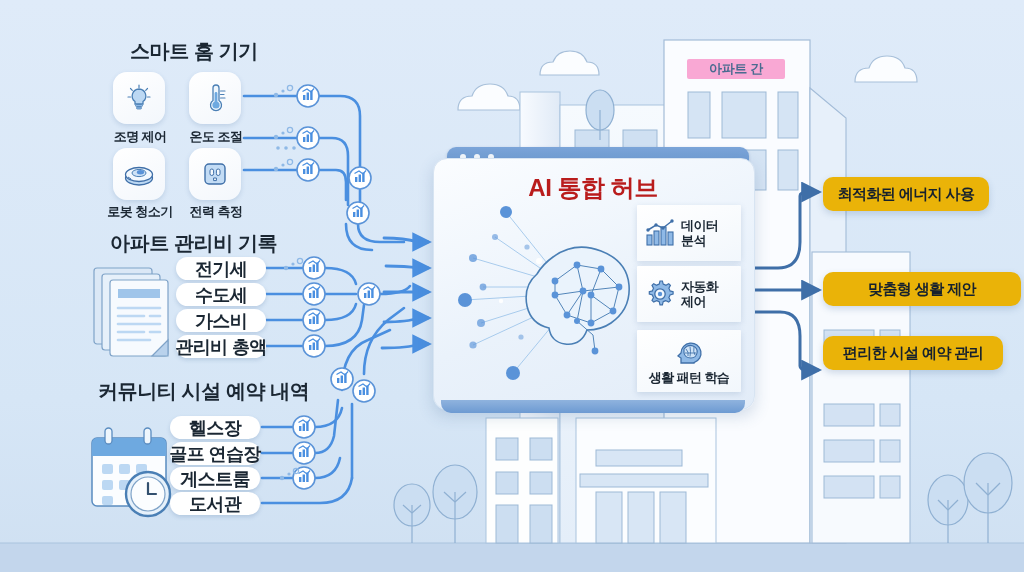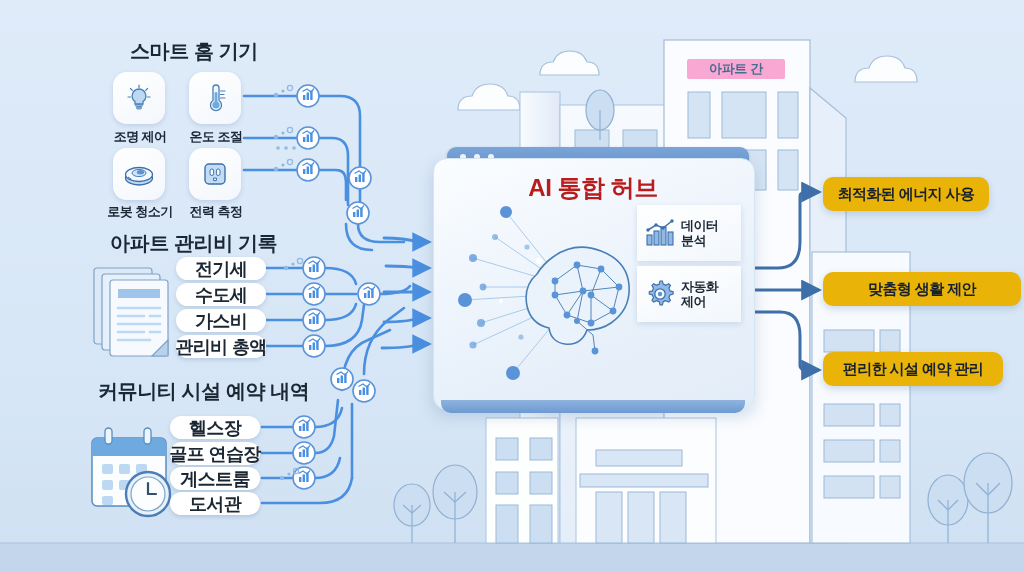--- a/index.html
+++ b/index.html
@@ -95,21 +95,21 @@
   
   .out-box{
     position:absolute;height:34px;border-radius:10px;background:#eab308;
     box-shadow:0 3px 7px rgba(60,100,150,.22);
     display:flex;align-items:center;justify-content:center;
     font-size:15px;font-weight:bold;color:#16212d;letter-spacing:-0.6px;
     white-space:nowrap;
   }
   #out-1{left:823px;top:177px;width:166px;}
   #out-2{left:823px;top:272px;width:198px;}
-  #out-3{left:823px;top:352px;width:180px;}
+  #out-3{left:823px;top:336px;width:180px;}
 
   
   #bld-sign{
     position:absolute;left:687px;top:59px;width:98px;height:20px;
     background:#f9a8d4;border-radius:2px;
     display:flex;align-items:center;justify-content:center;
     font-size:13px;font-weight:bold;color:#4a6b90;letter-spacing:-0.3px;
   }
 </style>
 </head>
@@ -537,19 +537,34 @@
           <circle cx="16" cy="16" r="5.2" fill="#f3f8fd" stroke="#3f6fa8" stroke-width="1.3"></circle>
           <circle cx="16" cy="16" r="2.2" fill="#5a93d8"></circle>
         </svg>
         <div>
           <div class="feat-txt">자동화</div>
           <div class="feat-txt">제어</div>
         </div>
       </div>
     </div>
 
+    <div class="feat" id="feat-3">
+      <div class="feat-col">
+        <svg width="34" height="32" viewBox="0 0 34 32">
+          <path d="M9 26 v-5 l-3 -2 l3 -3 a10 10 0 1 1 13 9.6 V26 z" fill="#8fb9e6" stroke="#3f6fa8" stroke-width="1.3"></path>
+          <path d="M12 12 q4 -5 9 -3 q5 2 4 7 q-1 5 -6 5 q-6 0 -7 -5 z" fill="#cfe3f7" stroke="#3f6fa8" stroke-width="1.1"></path>
+          <g stroke="#3f6fa8" stroke-width=".85" fill="none">
+            <path d="M14 12 q3 3 2 7"></path>
+              <path d="M18 9.5 q1 5 0 10"></path>
+            <path d="M22 10 q-1 5 1 8"></path>
+              <path d="M13 16 h11"></path>
+          </g>
+        </svg>
+        <div class="feat-txt">생활 패턴 학습</div>
+      </div>
+    </div>
 
     <div class="out-box" id="out-1">최적화된 에너지 사용</div>
     <div class="out-box" id="out-2">맞춤형 생활 제안</div>
     <div class="out-box" id="out-3">편리한 시설 예약 관리</div>
 
   </div>
 </div>
 
 </body></html>

